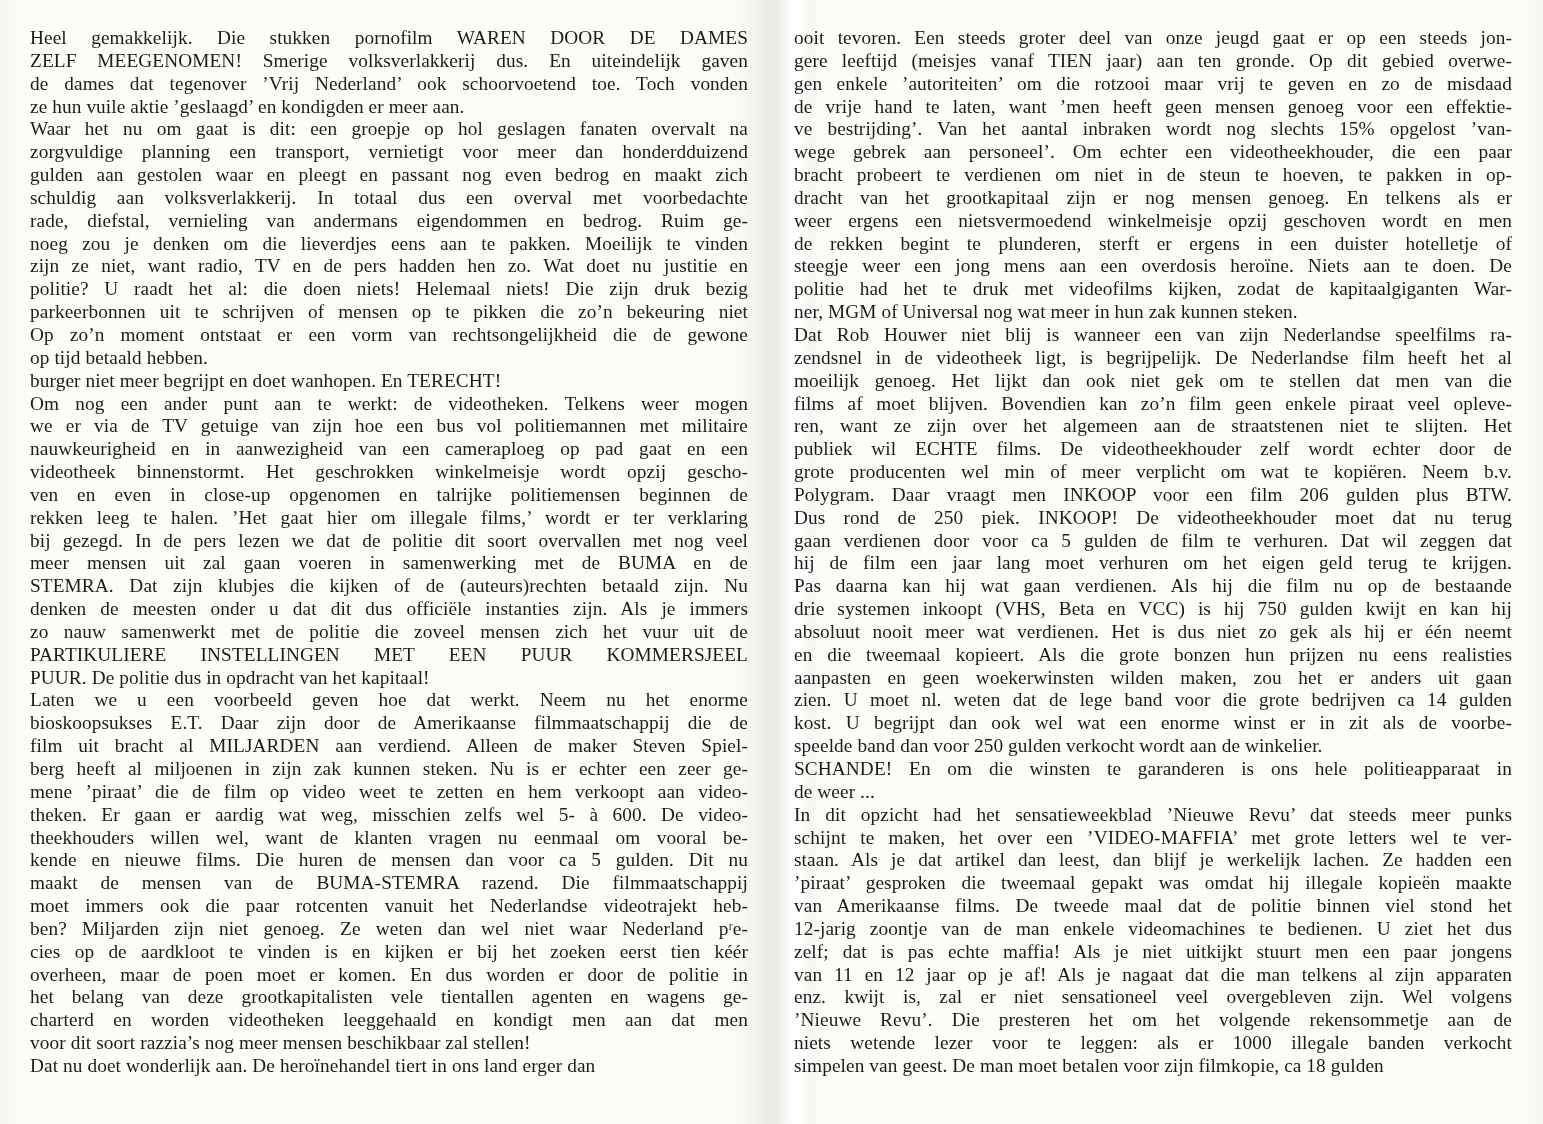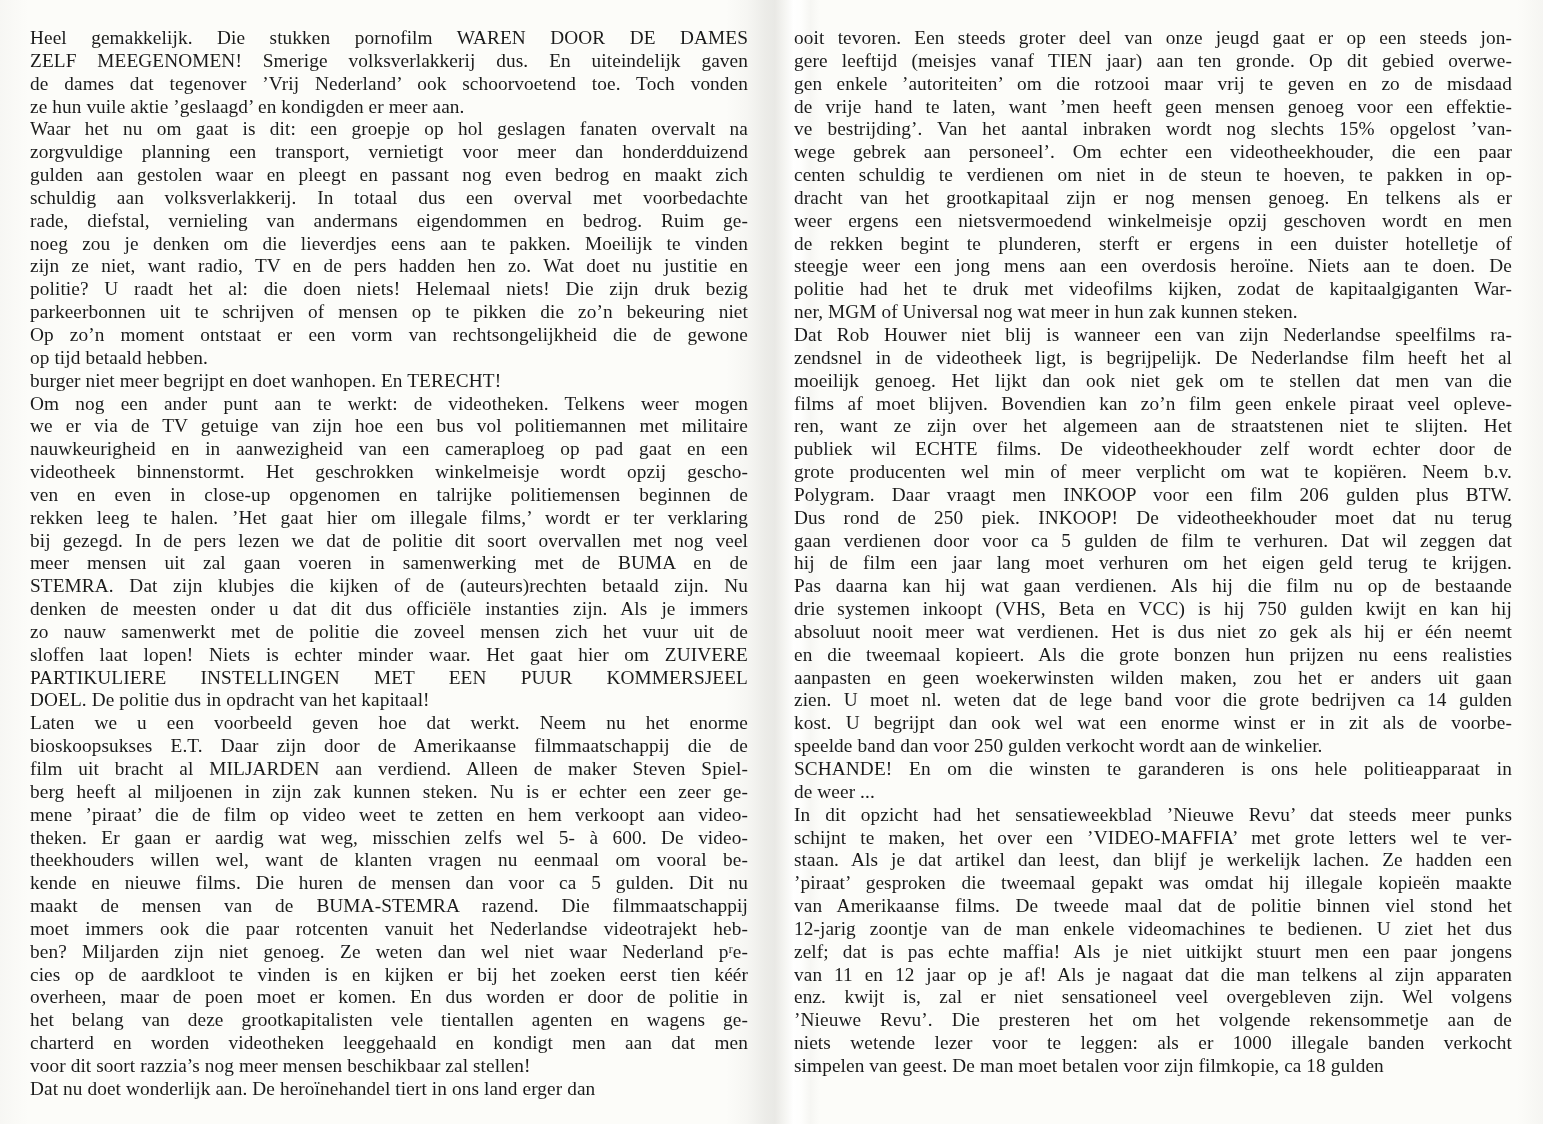--- a/index.html
+++ b/index.html
@@ -99,23 +99,22 @@
       <div class="line just">we er via de TV getuige van zijn hoe een bus vol politiemannen met militaire</div>
       <div class="line just">nauwkeurigheid en in aanwezigheid van een cameraploeg op pad gaat en een</div>
       <div class="line just">videotheek binnenstormt. Het geschrokken winkelmeisje wordt opzij gescho-</div>
       <div class="line just">ven en even in close-up opgenomen en talrijke politiemensen beginnen de</div>
       <div class="line just">rekken leeg te halen. ’Het gaat hier om illegale films,’ wordt er ter verklaring</div>
       <div class="line just">bij gezegd. In de pers lezen we dat de politie dit soort overvallen met nog veel</div>
       <div class="line just">meer mensen uit zal gaan voeren in samenwerking met de BUMA en de</div>
       <div class="line just">STEMRA. Dat zijn klubjes die kijken of de (auteurs)rechten betaald zijn. Nu</div>
       <div class="line just">denken de meesten onder u dat dit dus officiële instanties zijn. Als je immers</div>
       <div class="line just">zo nauw samenwerkt met de politie die zoveel mensen zich het vuur uit de</div>
-      <div class="line just">sloffen laat lopen! Niets is echter minder waar. Het gaat hier om ZUIVERE</div>
       <div class="line just">PARTIKULIERE INSTELLINGEN MET EEN PUUR KOMMERSJEEL</div>
-      <div class="line">DOEL. De politie dus in opdracht van het kapitaal!</div>
+      <div class="line">PUUR. De politie dus in opdracht van het kapitaal!</div>
       <div class="line just">Laten we u een voorbeeld geven hoe dat werkt. Neem nu het enorme</div>
       <div class="line just">bioskoopsukses E.T. Daar zijn door de Amerikaanse filmmaatschappij die de</div>
       <div class="line just">film uit bracht al MILJARDEN aan verdiend. Alleen de maker Steven Spiel-</div>
       <div class="line just">berg heeft al miljoenen in zijn zak kunnen steken. Nu is er echter een zeer ge-</div>
       <div class="line just">mene ’piraat’ die de film op video weet te zetten en hem verkoopt aan video-</div>
       <div class="line just">theken. Er gaan er aardig wat weg, misschien zelfs wel 5- à 600. De video-</div>
       <div class="line just">theekhouders willen wel, want de klanten vragen nu eenmaal om vooral be-</div>
       <div class="line just">kende en nieuwe films. Die huren de mensen dan voor ca 5 gulden. Dit nu</div>
       <div class="line just">maakt de mensen van de BUMA-STEMRA razend. Die filmmaatschappij</div>
       <div class="line just">moet immers ook die paar rotcenten vanuit het Nederlandse videotrajekt heb-</div>
@@ -128,21 +127,21 @@
       <div class="line">Dat nu doet wonderlijk aan. De heroïnehandel tiert in ons land erger dan</div>
     </div>
 
   <div class="col col-right">
       <div class="line just">ooit tevoren. Een steeds groter deel van onze jeugd gaat er op een steeds jon-</div>
       <div class="line just">gere leeftijd (meisjes vanaf TIEN jaar) aan ten gronde. Op dit gebied overwe-</div>
       <div class="line just">gen enkele ’autoriteiten’ om die rotzooi maar vrij te geven en zo de misdaad</div>
       <div class="line just">de vrije hand te laten, want ’men heeft geen mensen genoeg voor een effektie-</div>
       <div class="line just">ve bestrijding’. Van het aantal inbraken wordt nog slechts 15% opgelost ’van-</div>
       <div class="line just">wege gebrek aan personeel’. Om echter een videotheekhouder, die een paar</div>
-      <div class="line just">centen schuldig te verdienen om niet in de steun te hoeven, te pakken in op-</div>
+      <div class="line just">bracht probeert te verdienen om niet in de steun te hoeven, te pakken in op-</div>
       <div class="line just">dracht van het grootkapitaal zijn er nog mensen genoeg. En telkens als er</div>
       <div class="line just">weer ergens een nietsvermoedend winkelmeisje opzij geschoven wordt en men</div>
       <div class="line just">de rekken begint te plunderen, sterft er ergens in een duister hotelletje of</div>
       <div class="line just">steegje weer een jong mens aan een overdosis heroïne. Niets aan te doen. De</div>
       <div class="line just">politie had het te druk met videofilms kijken, zodat de kapitaalgiganten War-</div>
       <div class="line">ner, MGM of Universal nog wat meer in hun zak kunnen steken.</div>
       <div class="line just">Dat Rob Houwer niet blij is wanneer een van zijn Nederlandse speelfilms ra-</div>
       <div class="line just">zendsnel in de videotheek ligt, is begrijpelijk. De Nederlandse film heeft het al</div>
       <div class="line just">moeilijk genoeg. Het lijkt dan ook niet gek om te stellen dat men van die</div>
       <div class="line just">films af moet blijven. Bovendien kan zo’n film geen enkele piraat veel opleve-</div>

